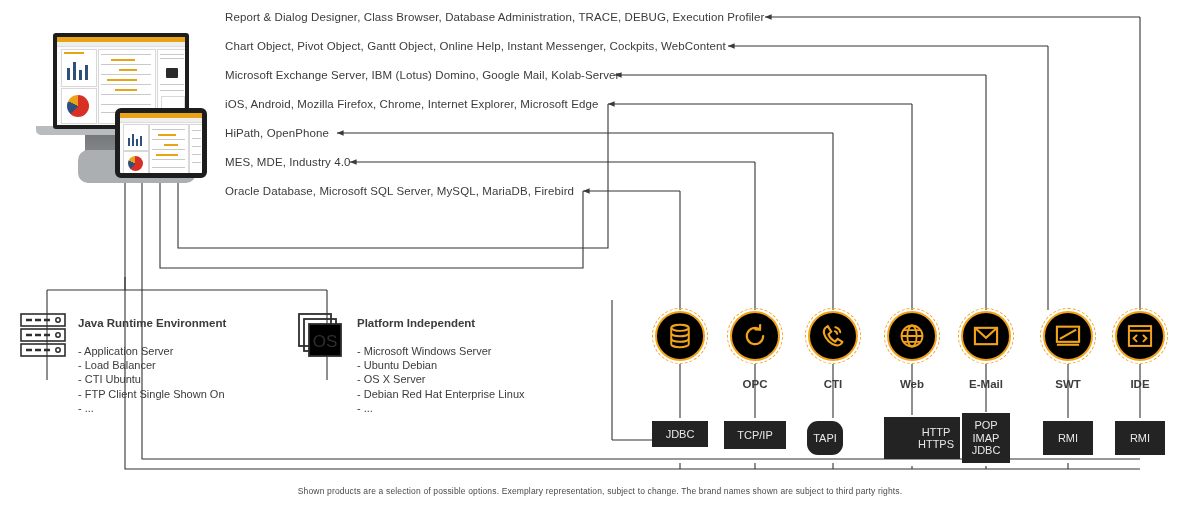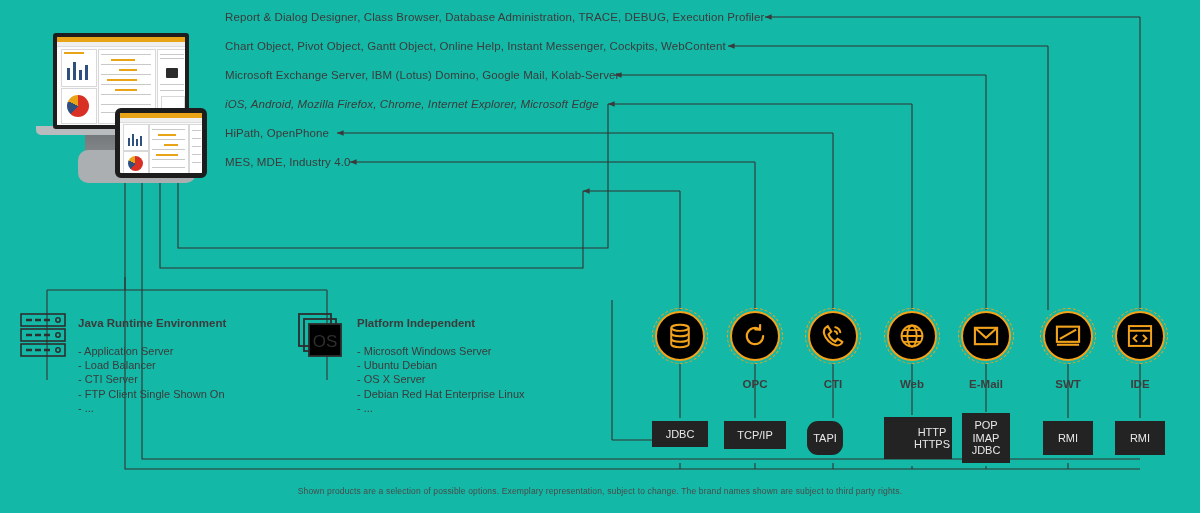--- a/index.html
+++ b/index.html
@@ -1,17 +1,17 @@
 <!DOCTYPE html>
 <html><head>
 <meta charset="utf-8">
 <style>
   html,body{margin:0;padding:0;background:#000;}
   body{width:1200px;height:513px;overflow:hidden;font-family:"Liberation Sans",sans-serif;}
-  #stage{position:relative;width:1200px;height:513px;background:#14b8a6;}
+  #stage{position:relative;width:1200px;height:513px;background:#ffffff;}
 
   .lbl{position:absolute;color:#3b3b3b;font-size:11.5px;white-space:nowrap;letter-spacing:.1px;}
 
   .panel-title{position:absolute;color:#3b3b3b;font-size:11.5px;font-weight:bold;white-space:nowrap;}
   .panel-list{position:absolute;color:#3b3b3b;font-size:11px;line-height:14.2px;white-space:nowrap;}
 
   .node{position:absolute;width:50px;height:50px;border-radius:50%;
         border:2.5px solid #F2A31B;box-sizing:border-box;
         display:flex;align-items:center;justify-content:center;background:#000;}
   .node::before{content:"";position:absolute;left:-5px;top:-5px;right:-5px;bottom:-5px;
@@ -177,23 +177,24 @@
       <path d="M833,463 L833,469"></path>
       <path d="M912,466 L912,469"></path>
       <path d="M986,466 L986,469"></path>
       <path d="M1068,463 L1068,469"></path>
     </g>
   </svg>
 
   <div class="lbl" style="left:225px;top:11px;">Report &amp; Dialog Designer, Class Browser, Database Administration, TRACE, DEBUG, Execution Profiler</div>
   <div class="lbl" style="left:225px;top:40px;">Chart Object, Pivot Object, Gantt Object, Online Help, Instant Messenger, Cockpits, WebContent</div>
   <div class="lbl" style="left:225px;top:69px;">Microsoft Exchange Server, IBM (Lotus) Domino, Google Mail, Kolab-Server</div>
-  <div class="lbl" style="left:225px;top:98px;font-style:italic;">iOS, Android, Mozilla Firefox, Chrome, Internet Explorer, Microsoft Edge</div>
+  <div class="lbl" style="left:225px;top:98px;">iOS, Android, Mozilla Firefox, Chrome, Internet Explorer, Microsoft Edge</div>
   <div class="lbl" style="left:225px;top:127px;text-align:right;">HiPath, OpenPhone</div>
   <div class="lbl" style="left:225px;top:156px;">MES, MDE, Industry 4.0</div>
+  <div class="lbl" style="left:225px;top:185px;">Oracle Database, Microsoft SQL Server, MySQL, MariaDB, Firebird</div>
 
   <div style="position:absolute;left:20px;top:313px;">
     <svg width="46" height="44" viewBox="0 0 46 44">
       <g fill="none" stroke="#2e2e2e" stroke-width="1.6">
         <rect x="1" y="1" width="44" height="12"></rect>
           <rect x="1" y="16" width="44" height="12"></rect>
           <rect x="1" y="31" width="44" height="12"></rect>
         <g stroke-width="2.4">
           <path d="M6,7 H12 M15,7 H21 M24,7 H30"></path>
           <path d="M6,22 H12 M15,22 H21 M24,22 H30"></path>
@@ -202,21 +203,21 @@
       </g>
       <circle cx="38" cy="7" r="2.2" fill="none" stroke="#2e2e2e" stroke-width="1.5"></circle>
       <circle cx="38" cy="22" r="2.2" fill="none" stroke="#2e2e2e" stroke-width="1.5"></circle>
       <circle cx="38" cy="37" r="2.2" fill="none" stroke="#2e2e2e" stroke-width="1.5"></circle>
     </svg>
   </div>
   <div class="panel-title" style="left:78px;top:317px;">Java Runtime Environment</div>
   <div class="panel-list" style="left:78px;top:344px;">
     <div>- Application Server</div>
     <div>- Load Balancer</div>
-    <div>- CTI Server</div>
+    <div>- CTI Ubuntu</div>
     <div>- FTP Client Single Shown On</div>
     <div>- ...</div>
   </div>
 
   <div style="position:absolute;left:298px;top:313px;">
     <svg width="46" height="46" viewBox="0 0 46 46">
       <g fill="none" stroke="#2e2e2e" stroke-width="1.8">
         <rect x="1" y="1" width="32" height="32"></rect>
         <rect x="6" y="6" width="32" height="32"></rect>
         <rect x="11" y="11" width="32" height="32" fill="#000"></rect>
@@ -307,21 +308,21 @@
         <path d="M9.5,11 L6.5,14 L9.5,17"></path>
         <path d="M14.5,11 L17.5,14 L14.5,17"></path>
       </g>
     </svg>
   </div>
   <div class="node-cap" style="left:1100px;top:378px;">IDE</div>
 
   <div class="proto" style="left:652px;top:421px;width:56px;height:26px;">JDBC</div>
   <div class="proto" style="left:724px;top:421px;width:62px;height:28px;">TCP/IP</div>
   <div class="proto" style="left:807px;top:421px;width:36px;height:34px;border-radius:11px;">TAPI</div>
-  <div class="proto" style="left:884px;top:417px;width:68px;height:42px;white-space:pre-line;padding-left:28px;">HTTP
+  <div class="proto" style="left:884px;top:417px;width:76px;height:42px;white-space:pre-line;padding-left:28px;">HTTP
 HTTPS</div>
   <div class="proto" style="left:962px;top:413px;width:48px;height:50px;white-space:pre-line;">POP
 IMAP
 JDBC</div>
   <div class="proto" style="left:1043px;top:421px;width:50px;height:34px;">RMI</div>
   <div class="proto" style="left:1115px;top:421px;width:50px;height:34px;">RMI</div>
 
   <div class="footer">Shown products are a selection of possible options. Exemplary representation, subject to change. The brand names shown are subject to third party rights.</div>
 
 </div>

